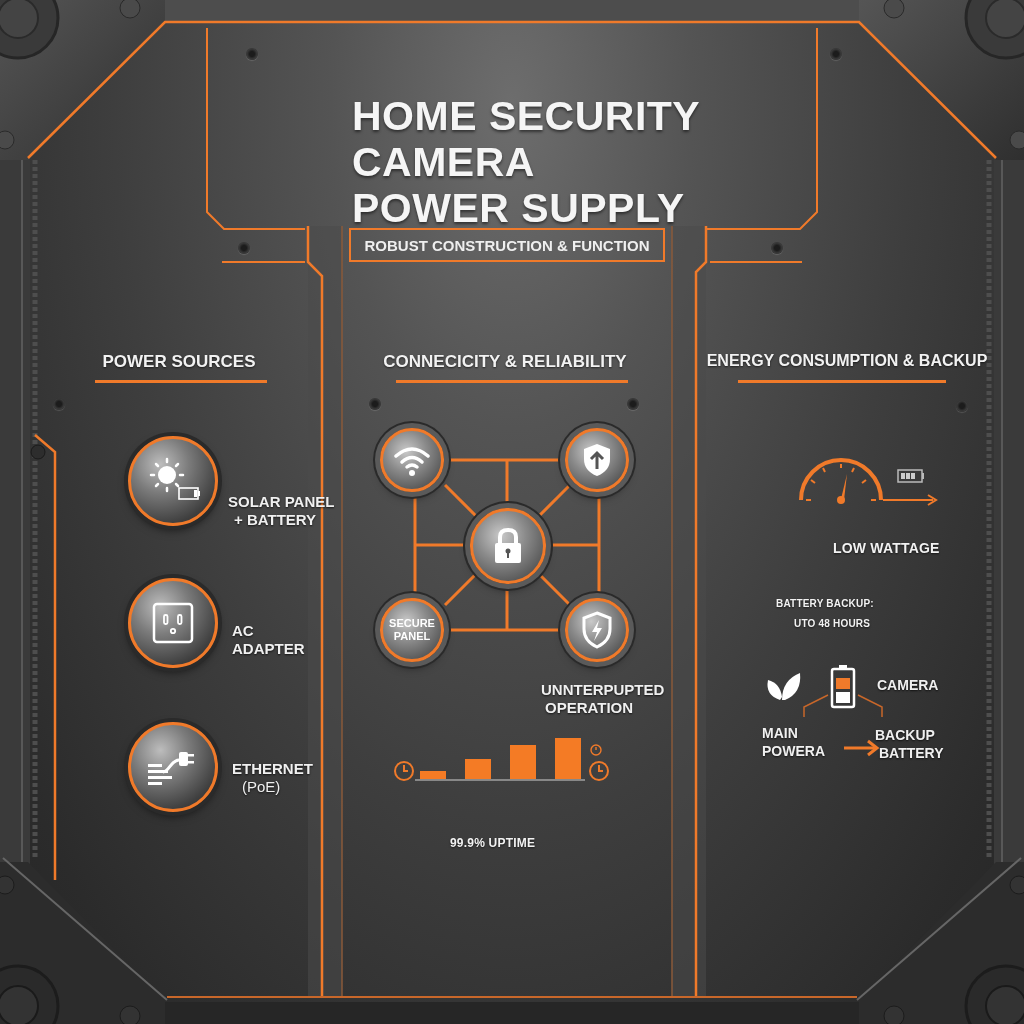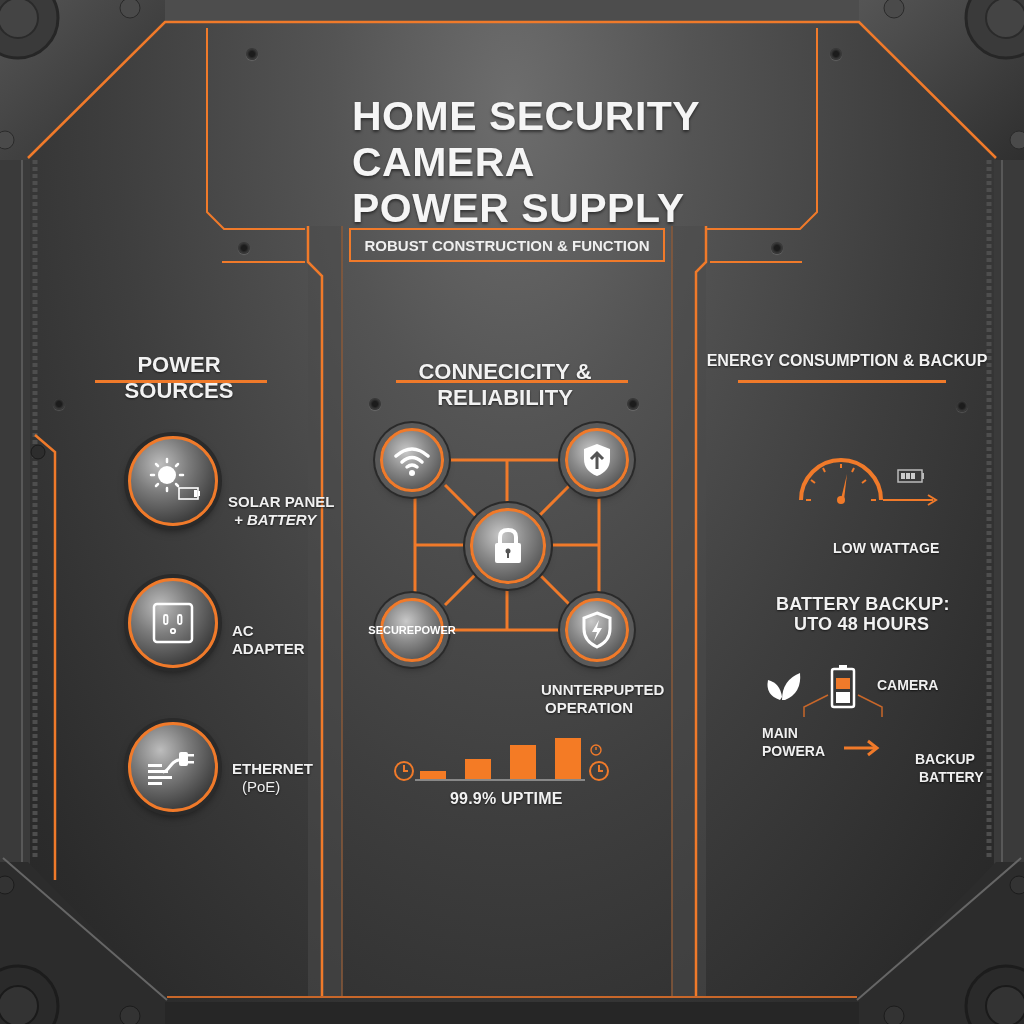--- a/index.html
+++ b/index.html
@@ -6,21 +6,21 @@
   body{width:1024px;height:1024px;overflow:hidden;background:#2e2e2e;font-family:"Liberation Sans","DejaVu Sans",sans-serif;}
   .stage{position:relative;width:1024px;height:1024px;overflow:hidden;
     background:
       radial-gradient(ellipse at 50% 10%, #6d6d6d 0%, #545454 25%, #3e3e3e 55%, #2b2b2b 85%, #252525 100%);
   }
   .frame-outer{position:absolute;inset:0;}
   .abs{position:absolute;}
   .txt{position:absolute;color:#f2f2f2;font-weight:bold;text-transform:uppercase;letter-spacing:0.2px;text-shadow:0 1px 2px rgba(0,0,0,.6);}
   .title{left:352px;top:93px;font-size:41px;line-height:46px;font-weight:bold;color:#f5f5f5;letter-spacing:0.5px;text-shadow:0 2px 3px rgba(0,0,0,.5);}
   .subtitle-box{position:absolute;left:349px;top:228px;width:316px;height:34px;border:2px solid #f07a2a;box-sizing:border-box;display:flex;align-items:center;justify-content:center;color:#efefef;font-size:15px;font-weight:bold;}
-  .section-h{position:absolute;font-size:22px;font-weight:bold;color:#f2f2f2;text-align:center;text-shadow:0 1px 2px rgba(0,0,0,.6);}
+  .section-h{position:absolute;font-size:17px;font-weight:bold;color:#f2f2f2;text-align:center;text-shadow:0 1px 2px rgba(0,0,0,.6);}
   .underline{position:absolute;height:3px;background:#f07a2a;}
   .round-icon{position:absolute;border-radius:50%;box-sizing:border-box;
     background:radial-gradient(circle at 35% 30%, #bdbdbd 0%, #7c7c7c 35%, #3f3f3f 75%, #262626 100%);
     border:3px solid #f07a2a;box-shadow:0 0 0 4px #2a2a2a, 0 4px 10px rgba(0,0,0,.6);display:flex;align-items:center;justify-content:center;}
   .node{position:absolute;border-radius:50%;box-sizing:border-box;
     background:radial-gradient(circle at 40% 35%, #c9c9c9 0%, #8a8a8a 40%, #545454 80%, #3a3a3a 100%);
     border:3px solid #f07a2a;box-shadow:0 0 0 5px #5a5a5a, 0 0 0 7px #2a2a2a, 0 5px 10px rgba(0,0,0,.6);display:flex;align-items:center;justify-content:center;}
   .label-sm{position:absolute;color:#f0f0f0;font-size:15px;font-weight:bold;line-height:18px;text-transform:uppercase;text-shadow:0 1px 2px rgba(0,0,0,.7);}
   .screw{position:absolute;width:12px;height:12px;border-radius:50%;background:radial-gradient(circle,#1c1c1c 30%,#3a3a3a 60%,#222 100%);box-shadow:0 1px 1px rgba(255,255,255,.15);}
   .bar{position:absolute;background:#f47b25;bottom:0;}
@@ -131,21 +131,21 @@
         <line x1="35" y1="13" x2="33" y2="15"></line>
           <line x1="13" y1="35" x2="15" y2="33"></line>
       </g>
       <rect x="36" y="37" width="19" height="11" fill="none" stroke="#fff" stroke-width="1.6"></rect>
       <rect x="55" y="40" width="2" height="5" fill="#fff"></rect>
       <rect x="51" y="39" width="3" height="7" fill="#fff"></rect>
     </svg>
   </div>
   <div class="label-sm" style="left:228px;top:493px;">
     <div>SOLAR PANEL</div>
-    <div style="padding-left:6px;font-style:italic;">+ BATTERY</div>
+    <div style="padding-left:6px;">+ BATTERY</div>
   </div>
 
   <div class="round-icon" style="left:128px;top:578px;width:90px;height:90px;">
     <svg width="50" height="50" viewBox="0 0 50 50">
       <rect x="6" y="6" width="38" height="38" rx="3" fill="none" stroke="#fff" stroke-width="2.5"></rect>
       <rect x="16" y="17" width="3.5" height="9" rx="1.5" fill="none" stroke="#fff" stroke-width="1.8"></rect>
       <rect x="30" y="17" width="3.5" height="9" rx="1.5" fill="none" stroke="#fff" stroke-width="1.8"></rect>
       <circle cx="25" cy="33" r="2.2" fill="none" stroke="#fff" stroke-width="1.8"></circle>
     </svg>
   </div>
@@ -166,21 +166,21 @@
           <rect x="45" y="19" width="6" height="2.5"></rect>
       </g>
       <path d="M20 30 C26 30 28 18 36 18" fill="none" stroke="#fff" stroke-width="3"></path>
     </svg>
   </div>
   <div class="label-sm" style="left:232px;top:760px;">
     <div>ETHERNET</div>
     <div style="padding-left:10px;font-weight:normal;text-transform:none;">(PoE)</div>
   </div>
 
-  <div class="section-h" style="left:380px;top:352px;width:250px;margin-top:7px;">CONNECICITY &amp; RELIABILITY</div>
+  <div class="section-h" style="left:380px;top:352px;width:250px;">CONNECICITY &amp; RELIABILITY</div>
   <div class="underline" style="left:396px;top:380px;width:232px;"></div>
 
   <svg class="abs" style="left:370px;top:420px;" width="280" height="240" viewBox="0 0 280 240">
     <g stroke="#f07a2a" stroke-width="3" fill="none">
       <line x1="55" y1="40" x2="220" y2="40"></line>
       <line x1="137" y1="40" x2="137" y2="95"></line>
       <line x1="45" y1="60" x2="45" y2="190"></line>
       <line x1="229" y1="60" x2="229" y2="190"></line>
       <line x1="45" y1="125" x2="105" y2="125"></line>
       <line x1="170" y1="125" x2="229" y2="125"></line>
@@ -208,23 +208,23 @@
     </svg>
   </div>
   <div class="node" style="left:470px;top:508px;width:76px;height:76px;">
     <svg width="32" height="38" viewBox="0 0 32 38">
       <path d="M8 17 L8 10 Q8 3 16 3 Q24 3 24 10 L24 17" fill="none" stroke="#fff" stroke-width="4"></path>
       <rect x="3" y="16" width="26" height="20" rx="2" fill="#fff"></rect>
       <circle cx="16" cy="24" r="2.5" fill="#555"></circle>
       <rect x="15" y="25" width="2" height="6" fill="#555"></rect>
     </svg>
   </div>
-  <div class="node" style="left:380px;top:598px;width:64px;height:64px;">
+  <div class="node" style="left:380px;top:598px;width:64px;height:64px;flex-direction:column;">
     <span style="color:#fff;font-size:11px;font-weight:bold;line-height:13px;">SECURE</span>
-    <span style="color:#fff;font-size:11px;font-weight:bold;line-height:13px;">POWER</span>
+    <span style="color:#fff;font-size:11px;font-weight:bold;line-height:13px;">PANEL</span>
   </div>
   <div class="node" style="left:565px;top:598px;width:64px;height:64px;">
     <svg width="32" height="38" viewBox="0 0 32 38">
       <path d="M16 2 L29 7 L29 18 Q29 30 16 36 Q3 30 3 18 L3 7 Z" fill="none" stroke="#fff" stroke-width="3"></path>
       <path d="M18 9 L11 21 L16 21 L13 30 L21 17 L16 17 Z" fill="#fff"></path>
     </svg>
   </div>
 
   <div class="label-sm" style="left:545px;top:681px;text-align:left;width:80px;">
     <div style="margin-left:-4px;">UNNTERPUPTED</div>
@@ -243,21 +243,21 @@
     <path d="M11 5 L11 11 L15 11" fill="none" stroke="#f07a2a" stroke-width="2"></path>
   </svg>
   <svg class="abs" style="left:590px;top:744px;" width="12" height="12" viewBox="0 0 12 12">
     <circle cx="6" cy="6" r="5" fill="none" stroke="#f07a2a" stroke-width="1.4"></circle>
     <path d="M6 3 L6 6" stroke="#f07a2a" stroke-width="1.4"></path>
   </svg>
   <svg class="abs" style="left:588px;top:760px;" width="22" height="22" viewBox="0 0 22 22">
     <circle cx="11" cy="11" r="9" fill="none" stroke="#f07a2a" stroke-width="2"></circle>
     <path d="M11 5 L11 11 L15 11" fill="none" stroke="#f07a2a" stroke-width="2"></path>
   </svg>
-  <div class="txt" style="left:450px;top:790px;font-size:16px;text-align:right;">99.9% UPTIME</div>
+  <div class="txt" style="left:450px;top:836px;font-size:12px;text-align:right;">99.9% UPTIME</div>
 
   <div class="section-h" style="left:706px;top:352px;width:282px;font-size:16px;">ENERGY CONSUMPTION &amp; BACKUP</div>
   <div class="underline" style="left:738px;top:380px;width:208px;"></div>
 
   <svg class="abs" style="left:796px;top:454px;" width="150" height="52" viewBox="0 0 150 52">
     <path d="M5 46 A40 40 0 0 1 85 46" fill="none" stroke="#f07a2a" stroke-width="4"></path>
     <g stroke="#f07a2a" stroke-width="2">
       <line x1="10" y1="46" x2="15" y2="46"></line>
         <line x1="75" y1="46" x2="80" y2="46"></line>
       <line x1="15" y1="26" x2="19" y2="29"></line>
@@ -271,21 +271,21 @@
     <line x1="87" y1="46" x2="137" y2="46" stroke="#f07a2a" stroke-width="2"></line>
     <path d="M132 41 L140 46 L132 51" fill="none" stroke="#f07a2a" stroke-width="2"></path>
     <rect x="102" y="16" width="24" height="12" fill="none" stroke="#bbb" stroke-width="1.5"></rect>
     <rect x="126" y="19" width="2" height="6" fill="#bbb"></rect>
     <rect x="105" y="19" width="4" height="6" fill="#ccc"></rect>
       <rect x="110" y="19" width="4" height="6" fill="#ccc"></rect>
       <rect x="115" y="19" width="4" height="6" fill="#ccc"></rect>
   </svg>
   <div class="txt" style="left:833px;top:540px;font-size:14px;">LOW WATTAGE</div>
 
-  <div class="txt" style="left:776px;top:594px;font-size:18px;line-height:20px;text-align:left;">
+  <div class="txt" style="left:776px;top:594px;font-size:10px;line-height:20px;text-align:left;">
     <div>BATTERY BACKUP:</div>
     <div style="padding-left:18px;">UTO 48 HOURS</div>
   </div>
 
   <svg class="abs" style="left:760px;top:655px;" width="200" height="110" viewBox="0 0 200 110">
 
     <g fill="#fff">
       <path d="M20 45 Q5 40 8 25 Q20 28 22 42 Z"></path>
       <path d="M22 45 Q22 25 40 18 Q42 38 25 45 Z"></path>
     </g>
@@ -299,18 +299,18 @@
     <polyline points="98,40 122,52 122,62" fill="none" stroke="#c8672a" stroke-width="1.5"></polyline>
 
     <line x1="84" y1="93" x2="115" y2="93" stroke="#f07a2a" stroke-width="3"></line>
     <path d="M108 86 L117 93 L108 100" fill="none" stroke="#f07a2a" stroke-width="3"></path>
   </svg>
   <div class="label-sm" style="left:877px;top:676px;font-size:14px;">CAMERA</div>
   <div class="label-sm" style="left:762px;top:724px;font-size:14px;">
     <div>MAIN</div>
     <div>POWERA</div>
   </div>
-  <div class="label-sm" style="left:915px;top:726px;font-size:14px;margin-top:24px;">
+  <div class="label-sm" style="left:875px;top:726px;font-size:14px;">
     <div>BACKUP</div>
     <div style="padding-left:4px;">BATTERY</div>
   </div>
 
 </div>
 
 </body></html>

